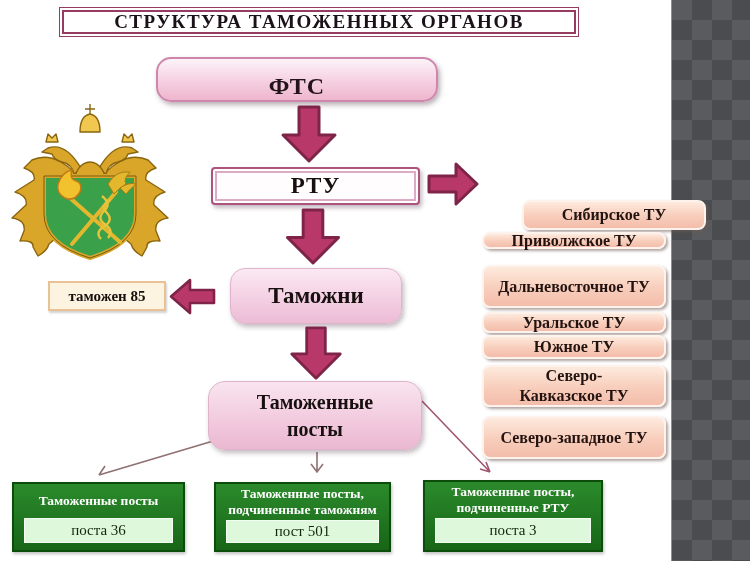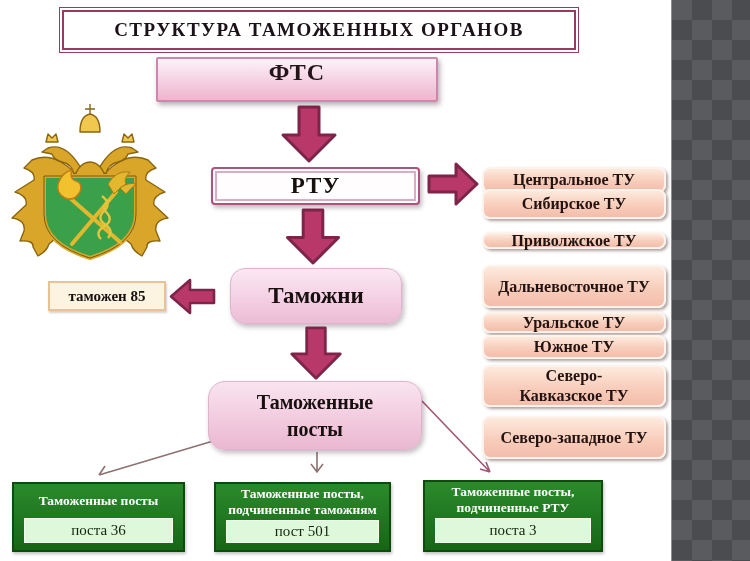--- a/index.html
+++ b/index.html
@@ -16,32 +16,32 @@
     background-color:#5a5b5e;
     background-image:
       linear-gradient(45deg,#4b4c4f 25%,transparent 25%,transparent 75%,#4b4c4f 75%),
       linear-gradient(45deg,#4b4c4f 25%,transparent 25%,transparent 75%,#4b4c4f 75%);
     background-position:0 0,20px 20px;
     background-size:40px 40px;
     border-left:1px solid #8d8e90;
   }
 
   .title-box {
-    left:62px; top:10px; width:514px; height:40px;
+    left:62px; top:10px; width:514px; height:24px;
     background:#ffffff; border:2px solid #963b62;
     box-shadow:0 0 0 2px #ffffff, 0 0 0 3px #963b62;
     display:flex; align-items:center; justify-content:center;
     font-weight:bold; font-size:19px; letter-spacing:1.5px; color:#1b1118;
   }
 
   .node-pink {
     background:linear-gradient(180deg,#fdf3f8 0%,#f5cfe1 55%,#eeb6cd 100%);
-    border:2px solid #cf86ac; border-radius:2px;
+    border:2px solid #cf86ac; border-radius:15px;
     box-shadow:2px 3px 5px rgba(60,30,45,.35);
-    display:flex; align-items:flex-start; justify-content:center;
+    display:flex; align-items:flex-end; justify-content:center;
     font-weight:bold; color:#221418;
   }
   .fts { left:156px; top:57px; width:282px; height:45px; font-size:24px; letter-spacing:1px; }
 
   .rtu {
     left:211px; top:167px; width:209px; height:38px;
     background:#fffdfe; border:2px solid #ad537f; border-radius:4px;
     box-shadow:inset 0 0 0 2px #ffffff, inset 0 0 0 4px #dcabc4, 2px 3px 4px rgba(60,30,45,.3);
     display:flex; align-items:center; justify-content:center;
     font-weight:bold; font-size:23px; letter-spacing:1px;
@@ -173,24 +173,21 @@
 
 <div class="abs rtu">
   <span>РТУ</span>
 </div>
 
 <svg class="abs arrow-svg" style="left:427px;top:161px;" width="52" height="46" viewBox="0 0 52 46">
   <polygon points="2,15 29,15 29,3 50,23 29,43 29,31 2,31" fill="#b8386a" stroke="#7d2448" stroke-width="3" stroke-linejoin="round"></polygon>
 </svg>
 
 <div class="abs ru-col">
-  <div class="ru-item" style="top:0;   height:26px;">
-      <span>Центральное ТУ</span>
-    </div>
-  <div class="ru-item" style="top:22px; height:30px;">
+  <div class="ru-item" style="top:33px; height:30px;margin-left:40px;">
       <span>Сибирское ТУ</span>
     </div>
   <div class="ru-item" style="top:65px; height:17px;">
       <span>Приволжское ТУ</span>
     </div>
   <div class="ru-item" style="top:98px; height:43px; padding:16px 14px;">
       <span>Дальневосточное ТУ</span>
     </div>
   <div class="ru-item" style="top:145px; height:21px;">
       <span>Уральское ТУ</span>

